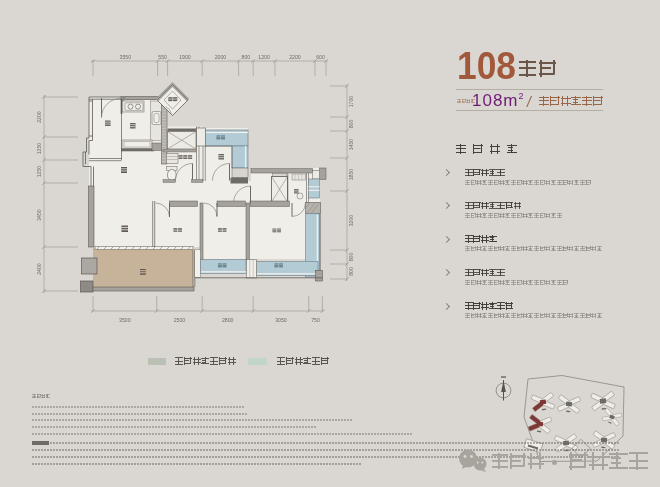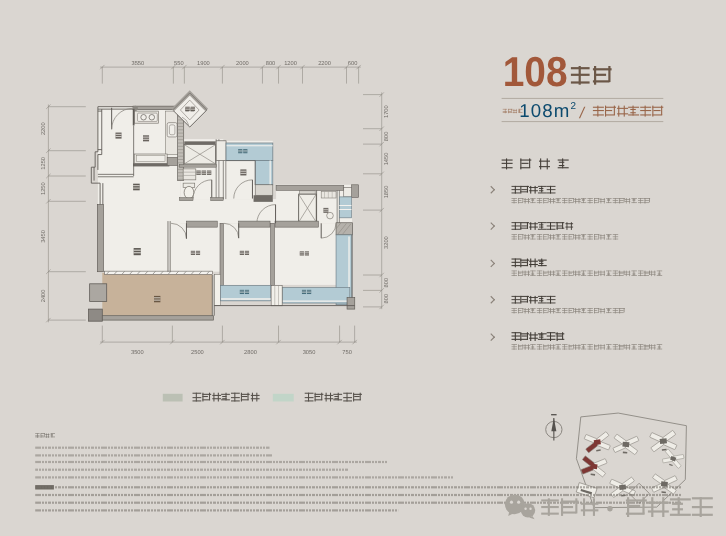--- a/index.html
+++ b/index.html
@@ -434,21 +434,21 @@
 <div class="abs" style="left:456px;top:89px;width:147px;height:1px;background:#B5AEA5"></div>
 
 <div class="row" style="left:457px;top:99px;">
     <span style="--s:4px;--g:0.6px;--c:#9C7258;display:inline-flex">
       <i class="z za"></i>
       <i class="z zb"></i>
       <i class="z zc"></i>
       <i class="z zd"></i>
     </span>
   </div>
-<div class="abs" style="left:472px;top:90.5px;font-size:17px;letter-spacing:1px;color:#0c4a6e;">108m<sup style="font-size:9px">2</sup></div>
+<div class="abs" style="left:472px;top:90.5px;font-size:17px;letter-spacing:1px;color:#701a75;">108m<sup style="font-size:9px">2</sup></div>
 
 <div class="abs" style="left:527px;top:94px;width:11px;height:12px;color:#99664A;font-size:14px;font-style:italic">/</div>
 
 <div class="row" style="left:539px;top:96px;">
     <span style="--s:10px;--g:0.8px;--c:#99664A;display:inline-flex">
       <i class="z za"></i>
       <i class="z zb"></i>
       <i class="z zc"></i>
       <i class="z zd"></i>
       <i class="z za"></i>

